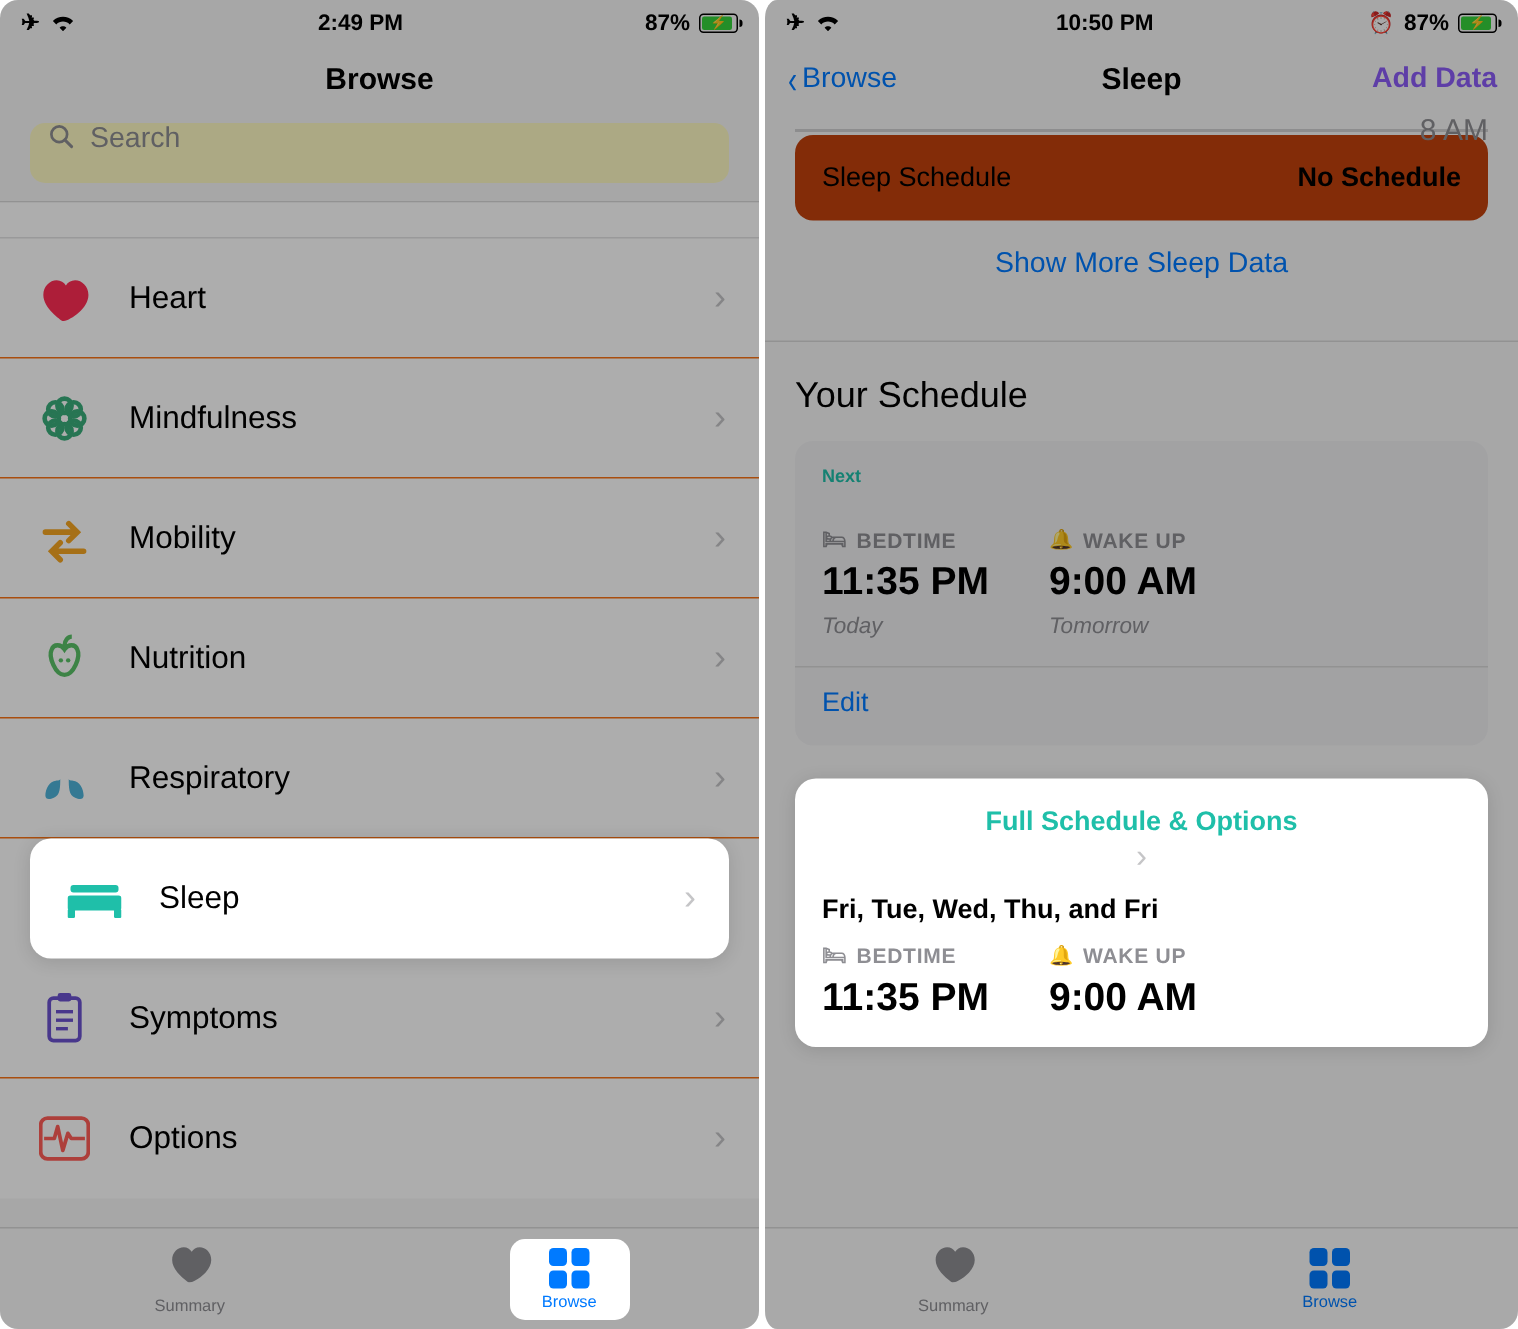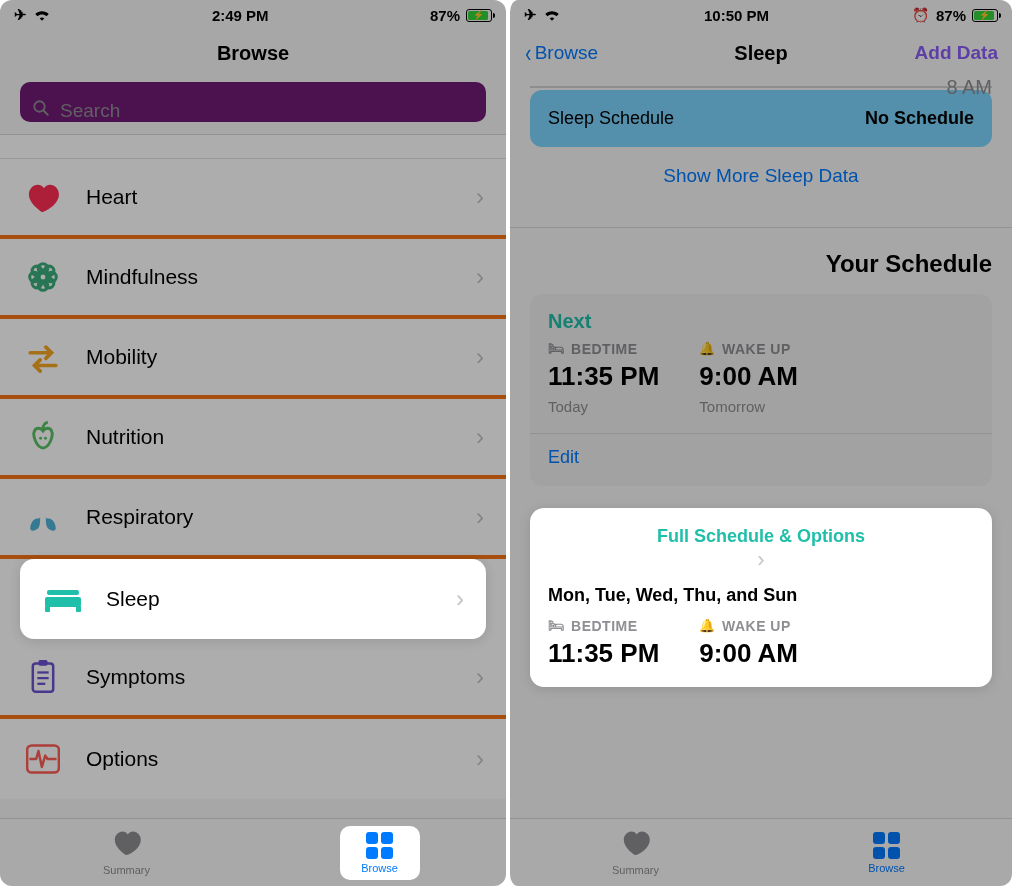--- a/index.html
+++ b/index.html
@@ -23,28 +23,28 @@
 
   
   .nav { display:flex; align-items:center; justify-content:center; height:46px; font-size:21px; font-weight:700; position:relative; }
   .nav-left { position:absolute; left:14px; color:#007aff; font-size:19px; font-weight:400; display:flex; align-items:center; gap:2px; }
   .nav-right { position:absolute; right:14px; color:#8b5cf6; font-size:19px; font-weight:700; }
   .nav-title { font-size:20px; font-weight:700; }
   .back-chev { font-size:26px; font-weight:300; line-height:1; transform:scaleX(0.7); }
 
   
   .search-wrap { padding: 6px 20px 12px; }
-  .search { background:#701a75; border-radius:10px; height:40px; display:flex; align-items:flex-end; padding:0 12px; gap:10px; color:#8e8e93; font-size:19px; }
+  .search { background:#fef9c3; border-radius:10px; height:40px; display:flex; align-items:flex-start; padding:0 12px; gap:10px; color:#8e8e93; font-size:19px; }
   .search-icon { font-size:18px; color:#8e8e93; }
 
   .top-border { height:1px; background:#d8d8d8; }
 
   
   .list { background:#fff; }
-  .list-row { display:flex; align-items:center; height:80px; padding:0 22px; border-bottom:4px solid #f97316; position:relative; }
+  .list-row { display:flex; align-items:center; height:80px; padding:0 22px; border-bottom:1px solid #f97316; position:relative; }
   .list-row .icon { width:42px; height:42px; display:flex; align-items:center; justify-content:center; margin-right:22px; font-size:28px; }
   .list-row .label { flex:1; font-size:21px; font-weight:400; color:#000; }
   .list-row .chev { color:#c5c5c7; font-size:24px; font-weight:300; }
   .row-partial-top { height:24px; border-bottom:1px solid #e2e2e4; display:flex; align-items:flex-end; padding:0 22px; }
 
   
   .sleep-row-highlight { margin:0 20px; border-radius:14px; box-shadow:0 2px 12px rgba(0,0,0,0.12); }
   .sleep-row-highlight .list-row { border:none; }
 
   
@@ -55,36 +55,36 @@
   .tab-highlight { background:#fff; border-radius:10px; padding:6px 10px; position:relative; z-index:60; }
 
   
   .week-row { display:flex; padding:10px 20px 14px; font-size:14px; color:#8e8e93; justify-content:space-between; position:relative; }
   .week-row .day { width:38px; text-align:center; }
   .am-label { position:absolute; right:18px; top:-10px; font-size:13px; color:#8e8e93; }
   .week-line-wrap { padding:0 20px; }
   .week-line { height:1.5px; background:#d0d0d2; margin-bottom:2px; }
 
   .r-content { padding:0 20px; }
-  .card { background:#7dd3fc; border-radius:12px; padding:18px 18px; margin-bottom:18px; }
+  .card { background:#c2410c; border-radius:12px; padding:18px 18px; margin-bottom:18px; }
   .card.schedule { display:flex; justify-content:space-between; font-size:18px; }
   .card.schedule .lab { color:#000; font-weight:400; }
   .card.schedule .val { color:#000; font-weight:700; }
 
   .show-more { text-align:center; color:#007aff; font-size:19px; font-weight:400; padding-bottom:40px; }
   .section-div { height:1px; background:#d8d8d8; margin:0 -20px 0; }
 
-  .section-title { font-size:24px; font-weight:700; margin:22px 0 16px; color:#000;text-align:right; }
+  .section-title { font-size:24px; font-weight:400; margin:22px 0 16px; color:#000; }
 
   .sched-card { background:#efeff1; border-radius:12px; padding:16px 18px 18px; }
-  .sched-card .next-lab { color:#1fbfa9; font-size:20px; font-weight:700; margin-bottom:8px; }
+  .sched-card .next-lab { color:#1fbfa9; font-size:12px; font-weight:700; margin-bottom:28px; }
   .two-col { display:flex; gap:40px; }
   .col .mini { color:#8e8e93; font-size:14px; font-weight:700; letter-spacing:0.5px; display:flex; align-items:center; gap:6px; }
   .col .big { font-size:26px; font-weight:800; margin-top:4px; }
-  .col .sub { color:#8e8e93; font-size:15px; margin-top:6px; }
+  .col .sub { color:#8e8e93; font-size:15px; margin-top:6px;font-style:italic; }
   .sched-divider { height:1px; background:#d8d8d8; margin:18px -18px -1px; }
   .edit-link { color:#007aff; font-size:18px; padding:14px 0 0; }
 
   
   .full-card { background:#fff; border-radius:14px; padding:18px 18px; margin-top:22px; box-shadow:0 2px 12px rgba(0,0,0,0.12); }
   .full-card .head-row { display:flex; justify-content:space-between; align-items:center; margin-bottom:12px;flex-direction:column; }
   .full-card .title { color:#1fbfa9; font-size:18px; font-weight:700; }
   .full-card .chev { color:#c5c5c7; font-size:22px; }
   .full-card .days { font-size:18px; font-weight:700; margin-bottom:12px; }
 
@@ -358,21 +358,21 @@
         </div>
         <div class="sched-divider"></div>
         <div class="edit-link">Edit</div>
       </div>
 
       <div class="full-card highlight">
         <div class="head-row">
           <span class="title">Full Schedule &amp; Options</span>
           <span class="chev">›</span>
         </div>
-        <div class="days">Mon, Tue, Wed, Thu, and Sun</div>
+        <div class="days">Fri, Tue, Wed, Thu, and Fri</div>
         <div class="two-col">
           <div class="col">
             <div class="mini">
                 <span class="mini-icon">🛏</span>
                 <span>BEDTIME</span>
               </div>
             <div class="big">11:35 PM</div>
           </div>
           <div class="col">
             <div class="mini">

